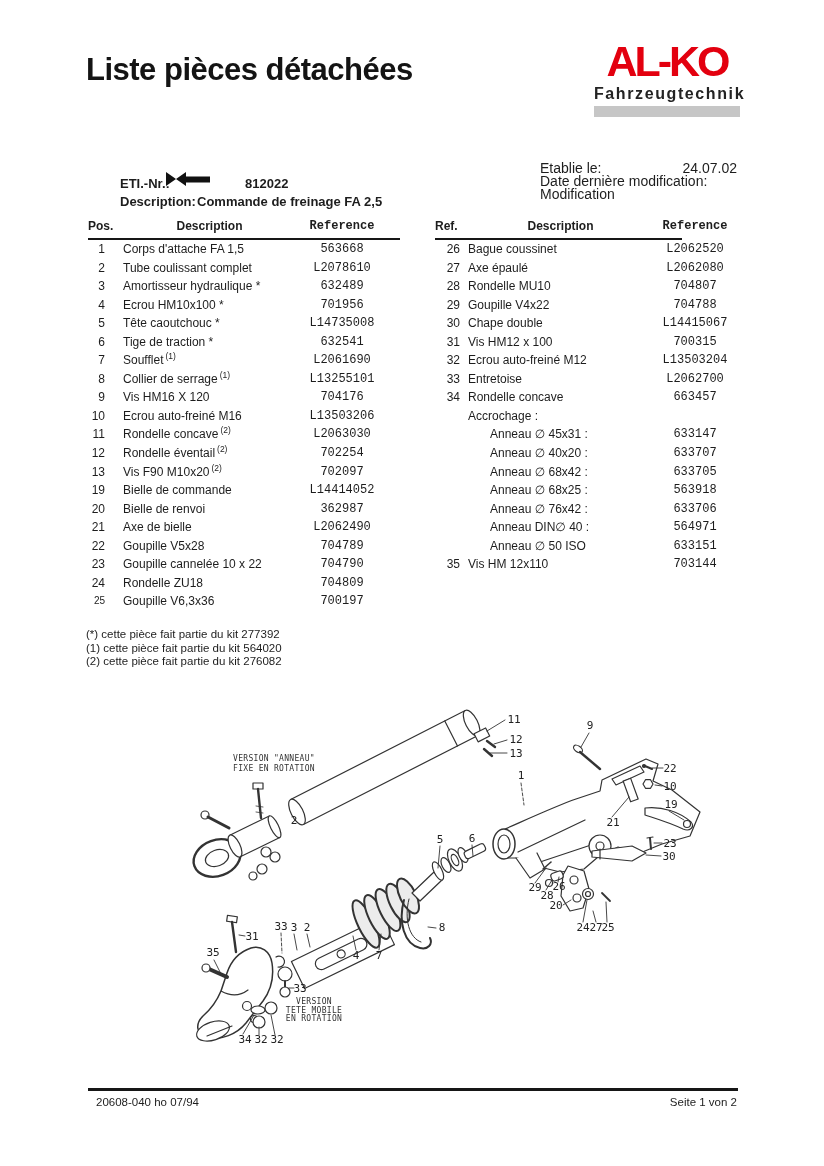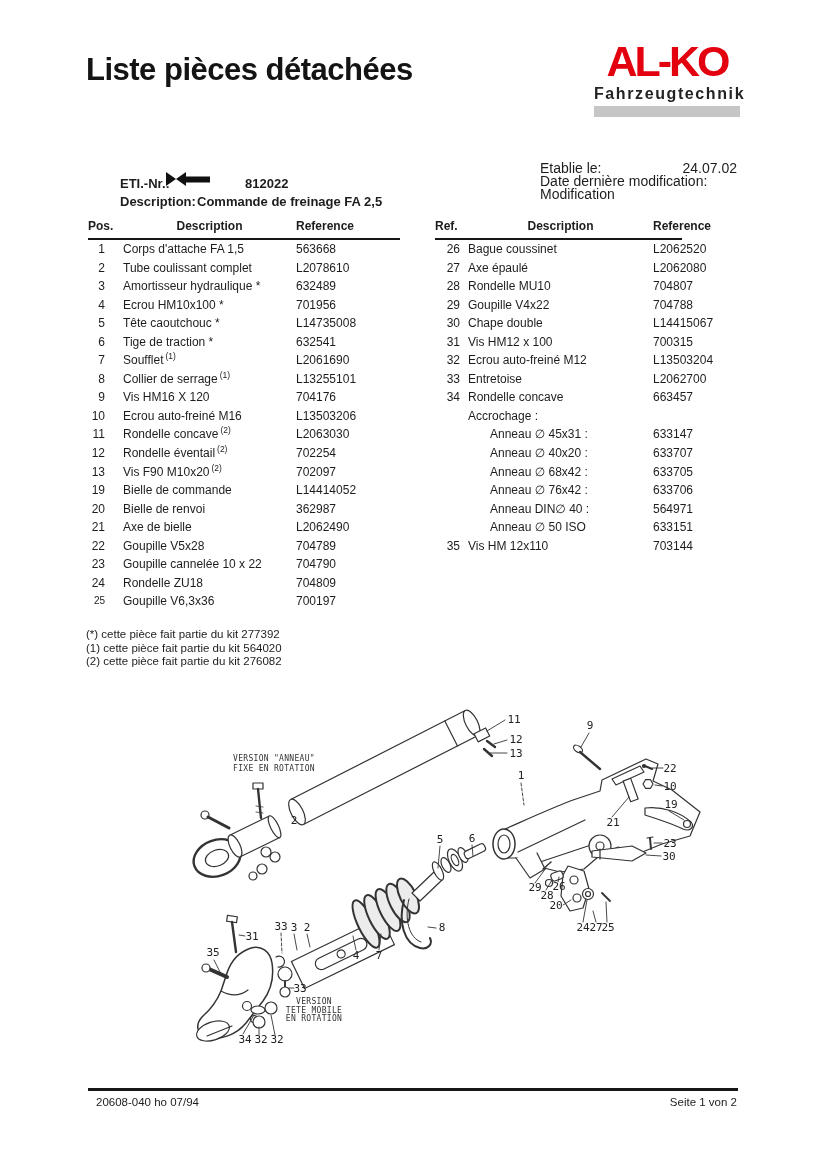--- a/index.html
+++ b/index.html
@@ -38,21 +38,21 @@
 
   
   .ptable{font-size:12px;line-height:18.55px;}
   .t-head{display:flex;font-weight:bold;height:20px;line-height:16px;}
   .t-row{display:flex;height:18.55px;}
   .c-pos{width:17px;text-align:right;flex:none;}
   .t-right .c-pos{width:25px;}
   .c-desc{flex:1;margin-left:18px;white-space:nowrap;}
   .t-right .c-desc{margin-left:8px;}
   .t-row.indent .c-desc{padding-left:22px;}
-  .c-ref{width:92px;text-align:left;flex:none;padding-right:12px;}
+  .c-ref{width:92px;text-align:center;flex:none;padding-right:12px;font-family:Liberation Mono, monospace;}
   .t-right .c-ref{width:84px;padding-right:0;}
   .t-head .c-desc{text-align:center;}
   .t-head .c-pos{text-align:left;overflow:visible;white-space:nowrap;}
   .c-pos.small{font-size:10px;}
   sup{font-size:8.5px;vertical-align:super;line-height:0;margin-left:2px;}
   .head-rule{height:2px;background:#161616;}
 
   
   .footnotes{left:86px;top:628px;font-size:11.5px;line-height:13.5px;white-space:nowrap;}
 
@@ -274,20 +274,25 @@
         </div>
         <div class="t-row indent">
           <span class="c-pos"></span>
           <span class="c-desc">Anneau ∅ 40x20 :</span>
           <span class="c-ref">633707</span>
         </div>
         <div class="t-row indent">
           <span class="c-pos"></span>
           <span class="c-desc">Anneau ∅ 68x42 :</span>
           <span class="c-ref">633705</span>
+        </div>
+        <div class="t-row indent">
+          <span class="c-pos"></span>
+          <span class="c-desc">Anneau ∅ 68x25 :</span>
+          <span class="c-ref">563918</span>
         </div>
         <div class="t-row indent">
           <span class="c-pos"></span>
           <span class="c-desc">Anneau ∅ 76x42 :</span>
           <span class="c-ref">633706</span>
         </div>
         <div class="t-row indent">
           <span class="c-pos"></span>
           <span class="c-desc">Anneau DIN∅ 40 :</span>
           <span class="c-ref">564971</span>

